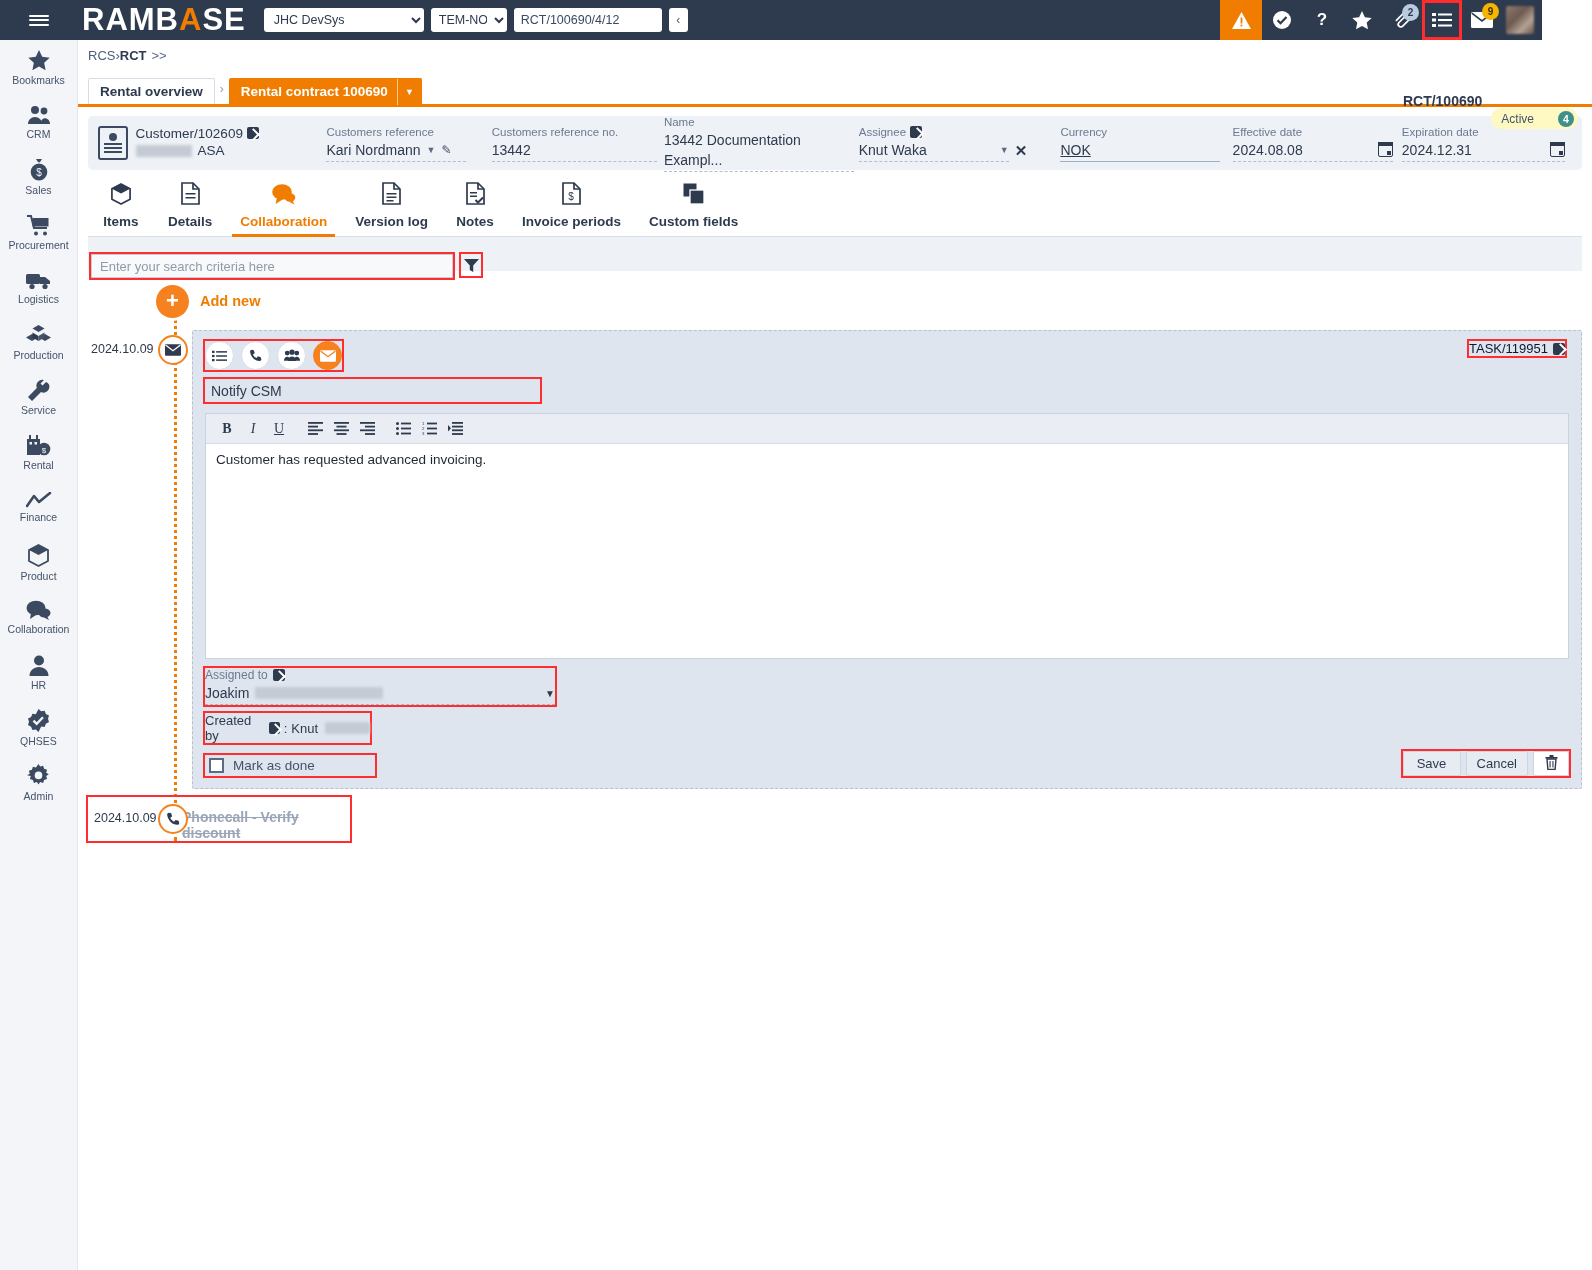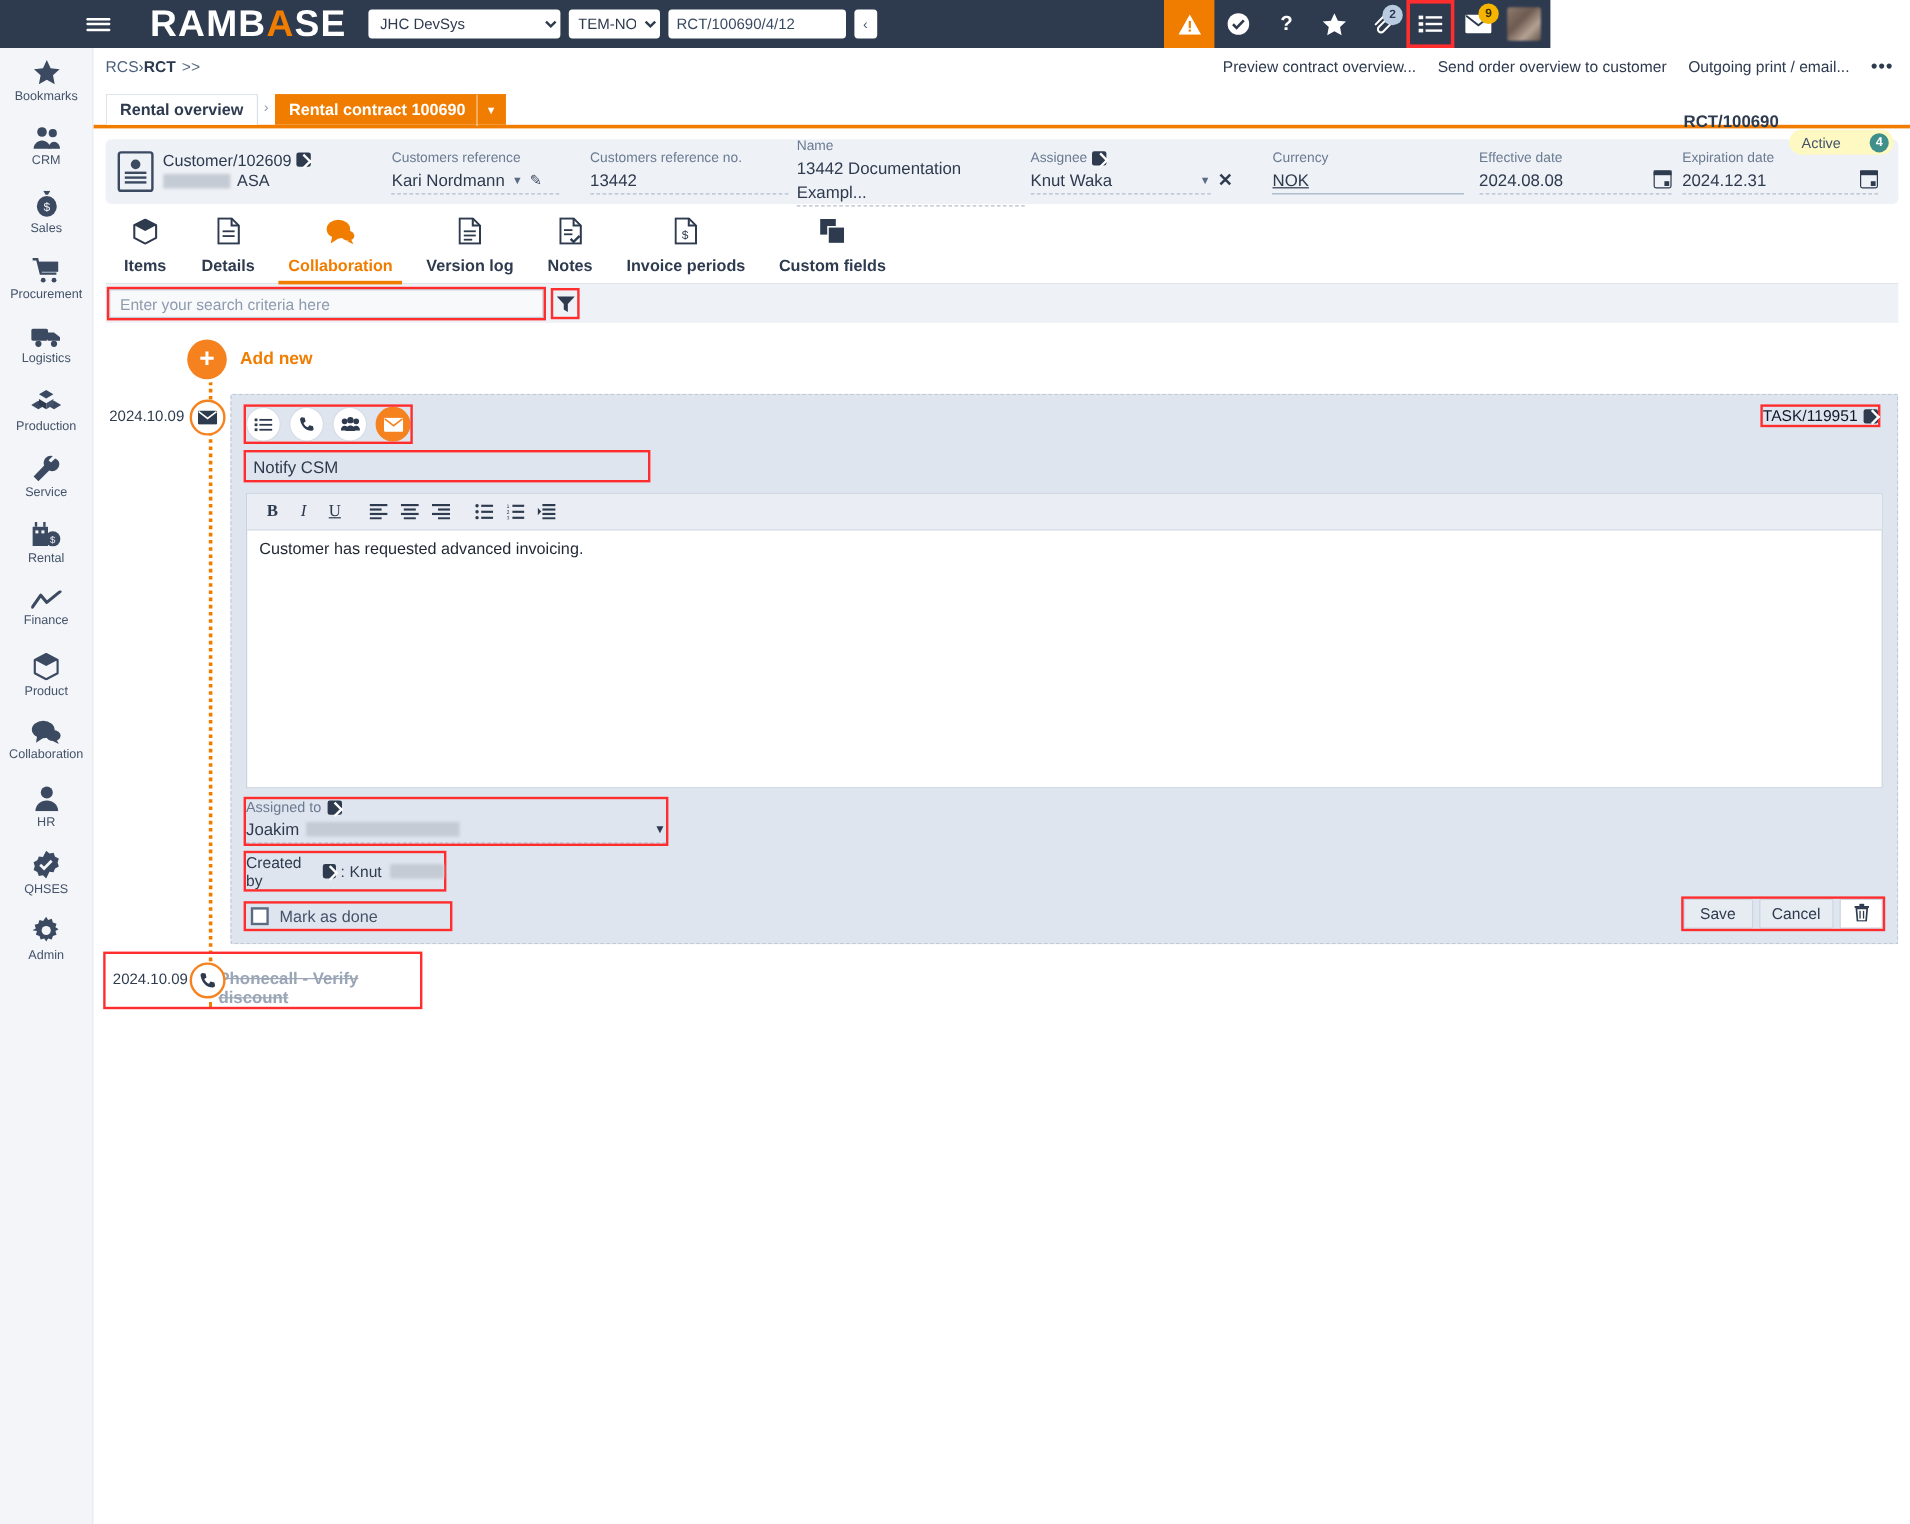--- a/index.html
+++ b/index.html
@@ -7,22 +7,22 @@
   body {
     width:1592px; height:1270px;
     font-family:"Liberation Sans", sans-serif;
     background:#ffffff;
     color:#33415c;
     overflow:hidden;
     position:relative;
   }
   
   .topbar {
-    position:absolute; left:0; top:0; width:1292px; height:40px;
-    background:#2e3a4e; display:flex; align-items:center;padding-left:43px;
+    position:absolute; left:0; top:0; width:1542px; height:40px;
+    background:#2e3a4e; display:flex; align-items:center;
   }
   .burger { width:78px; height:40px; display:flex; align-items:center; justify-content:center; cursor:pointer;}
   .burger span{display:block;width:20px;height:2px;background:#fff;margin:2.5px 0;border-radius:1px;}
   .brand {
     color:#ffffff; font-size:31px; font-weight:bold; letter-spacing:1px;
     margin-left:4px; margin-right:18px; font-family:"Liberation Sans", sans-serif;
   }
   .brand .acc { color:#f07d00; }
   .sel-company {
     width:160px;height:24px;border-radius:3px;border:none;background:#fff;color:#2e3a4e;
@@ -155,21 +155,21 @@
   .subtabs{
     margin:10px 10px 0 10px;height:28px;display:flex;align-items:flex-end;border-bottom:2px solid #f07d00;
   }
   .subtab{
     padding:4px 14px 5px 14px;font-size:13.5px;color:#2e3a4e;cursor:pointer;
   }
   .subtab.active{font-weight:bold;background:#fff;border:1px solid #fff;}
   .redbox{outline:2.5px solid #ff2d2d;outline-offset:0px;}
   
   .searchrow{
-    margin:0 10px;height:32px;background:#eef1f6;display:flex;align-items:center;padding:0 3px;gap:8px;
+    margin:0 10px;height:32px;background:#eef1f6;display:flex;padding:17px 3px;gap:8px;
   }
   .searchinput{
     width:362px;height:24px;border:1px solid #c4ccd8;background:#f7f9fb;font-size:13px;
     padding:0 8px;color:#3a4a63;font-family:"Liberation Sans", sans-serif;
   }
   .searchinput::placeholder{color:#8e9bad;}
   .filtbtn{width:20px;height:22px;display:flex;align-items:center;justify-content:center;cursor:pointer;}
   
   .timeline{position:relative;margin:0 10px;padding-top:10px;}
   .tl-dots{
@@ -465,26 +465,20 @@
 
 <div class="content">
 
   <div class="crumbrow">
     <span class="crumb">RCS</span>
     <span class="crumb sep">›</span>
     <span class="crumb b" style="margin-left:0">RCT</span>
     <span class="crumb" style="margin-left:5px;color:#5b6b83">&gt;&gt;</span>
   </div>
 
-  <div class="actions">
-    <span class="action-link">Preview contract overview...</span>
-    <span class="action-link">Send order overview to customer</span>
-    <span class="action-link">Outgoing print / email...</span>
-    <span class="dots">•••</span>
-  </div>
 
   <div class="statusrow">
     <span class="doc-id">RCT/100690</span>
     <span class="status-pill">
       <span>Active</span>
       <span class="n">4</span>
     </span>
   </div>
 
   <div class="tabsline">

